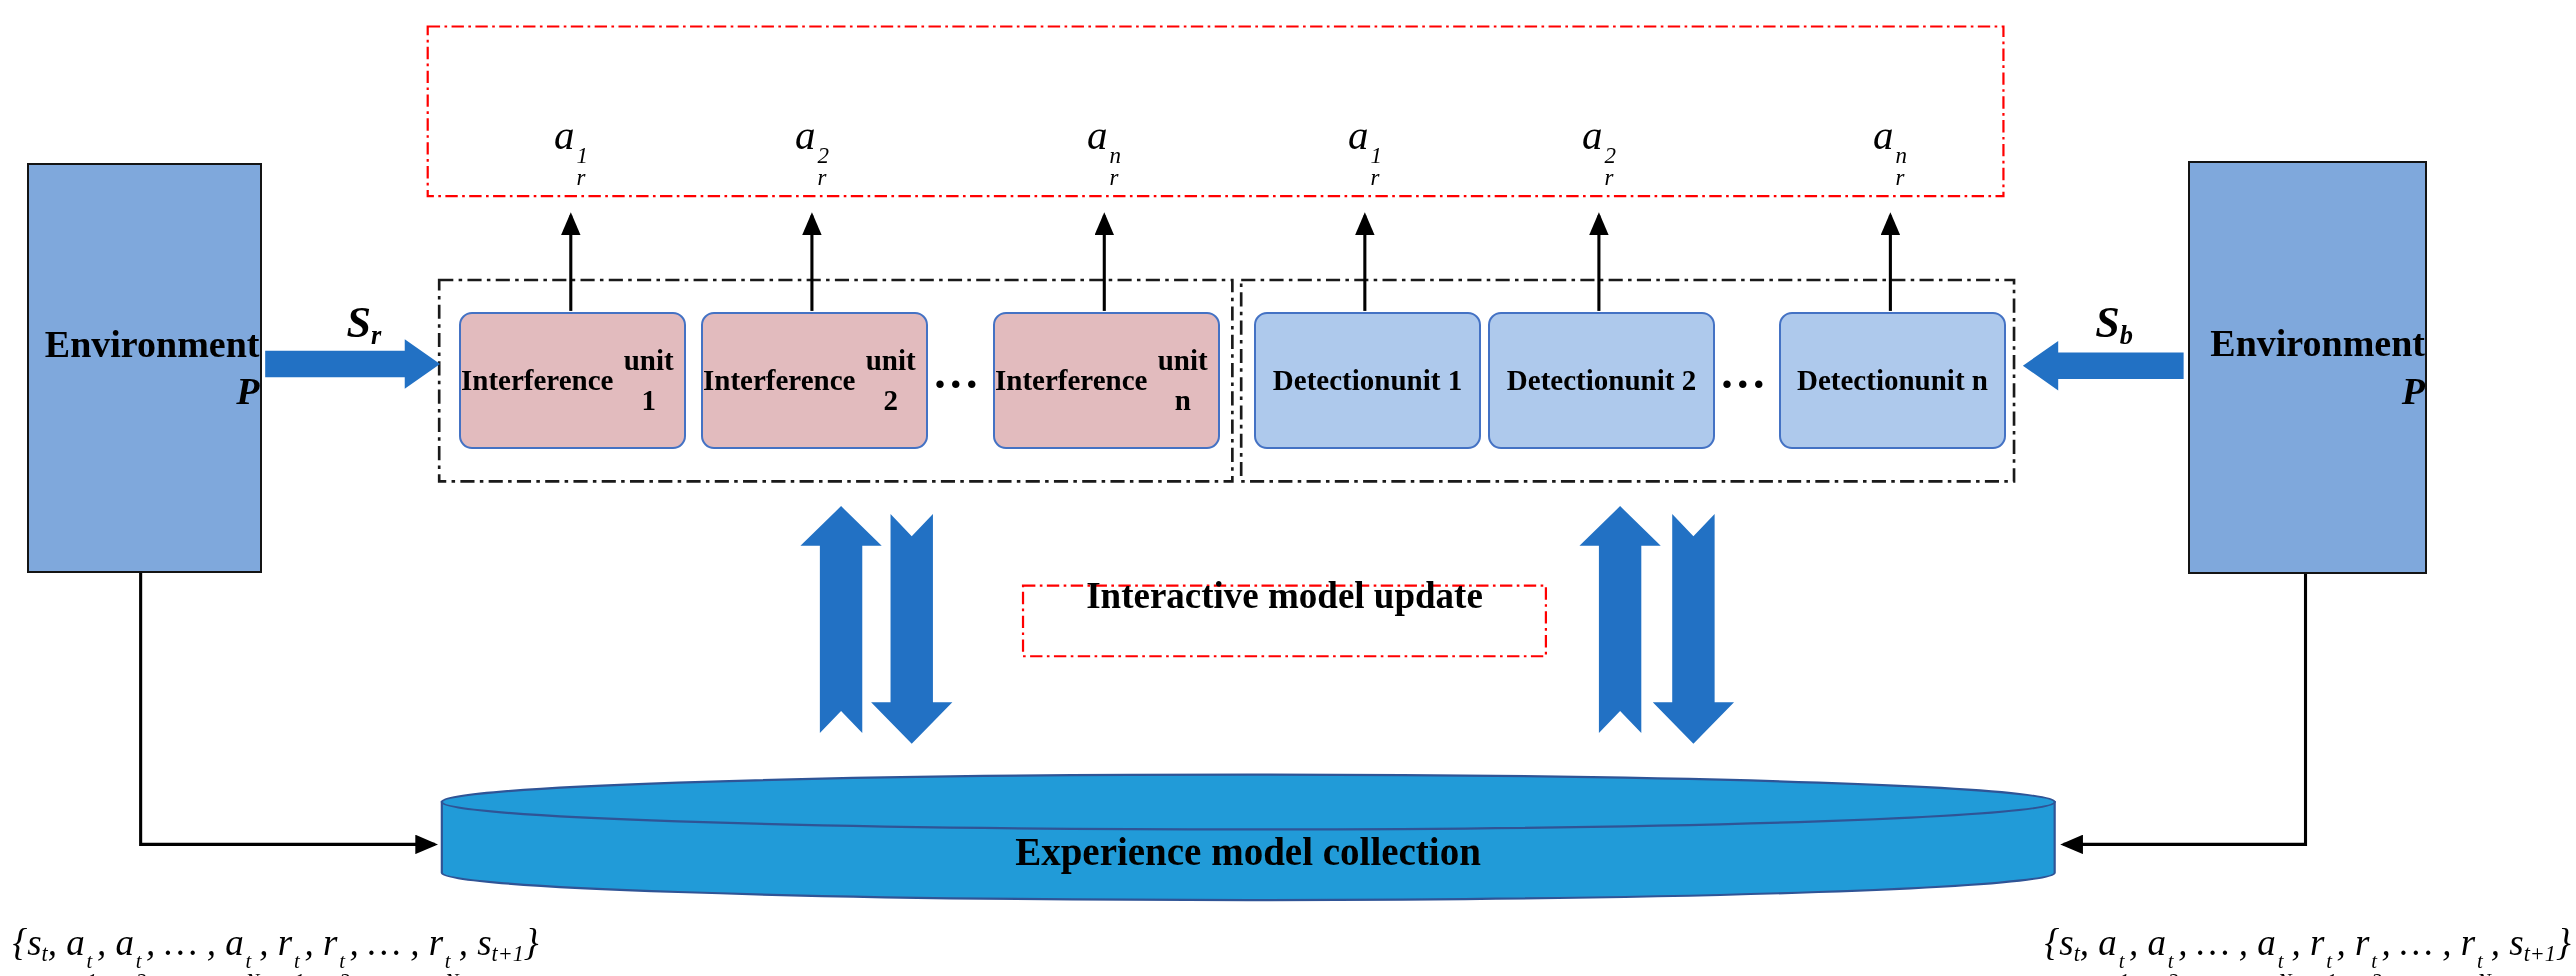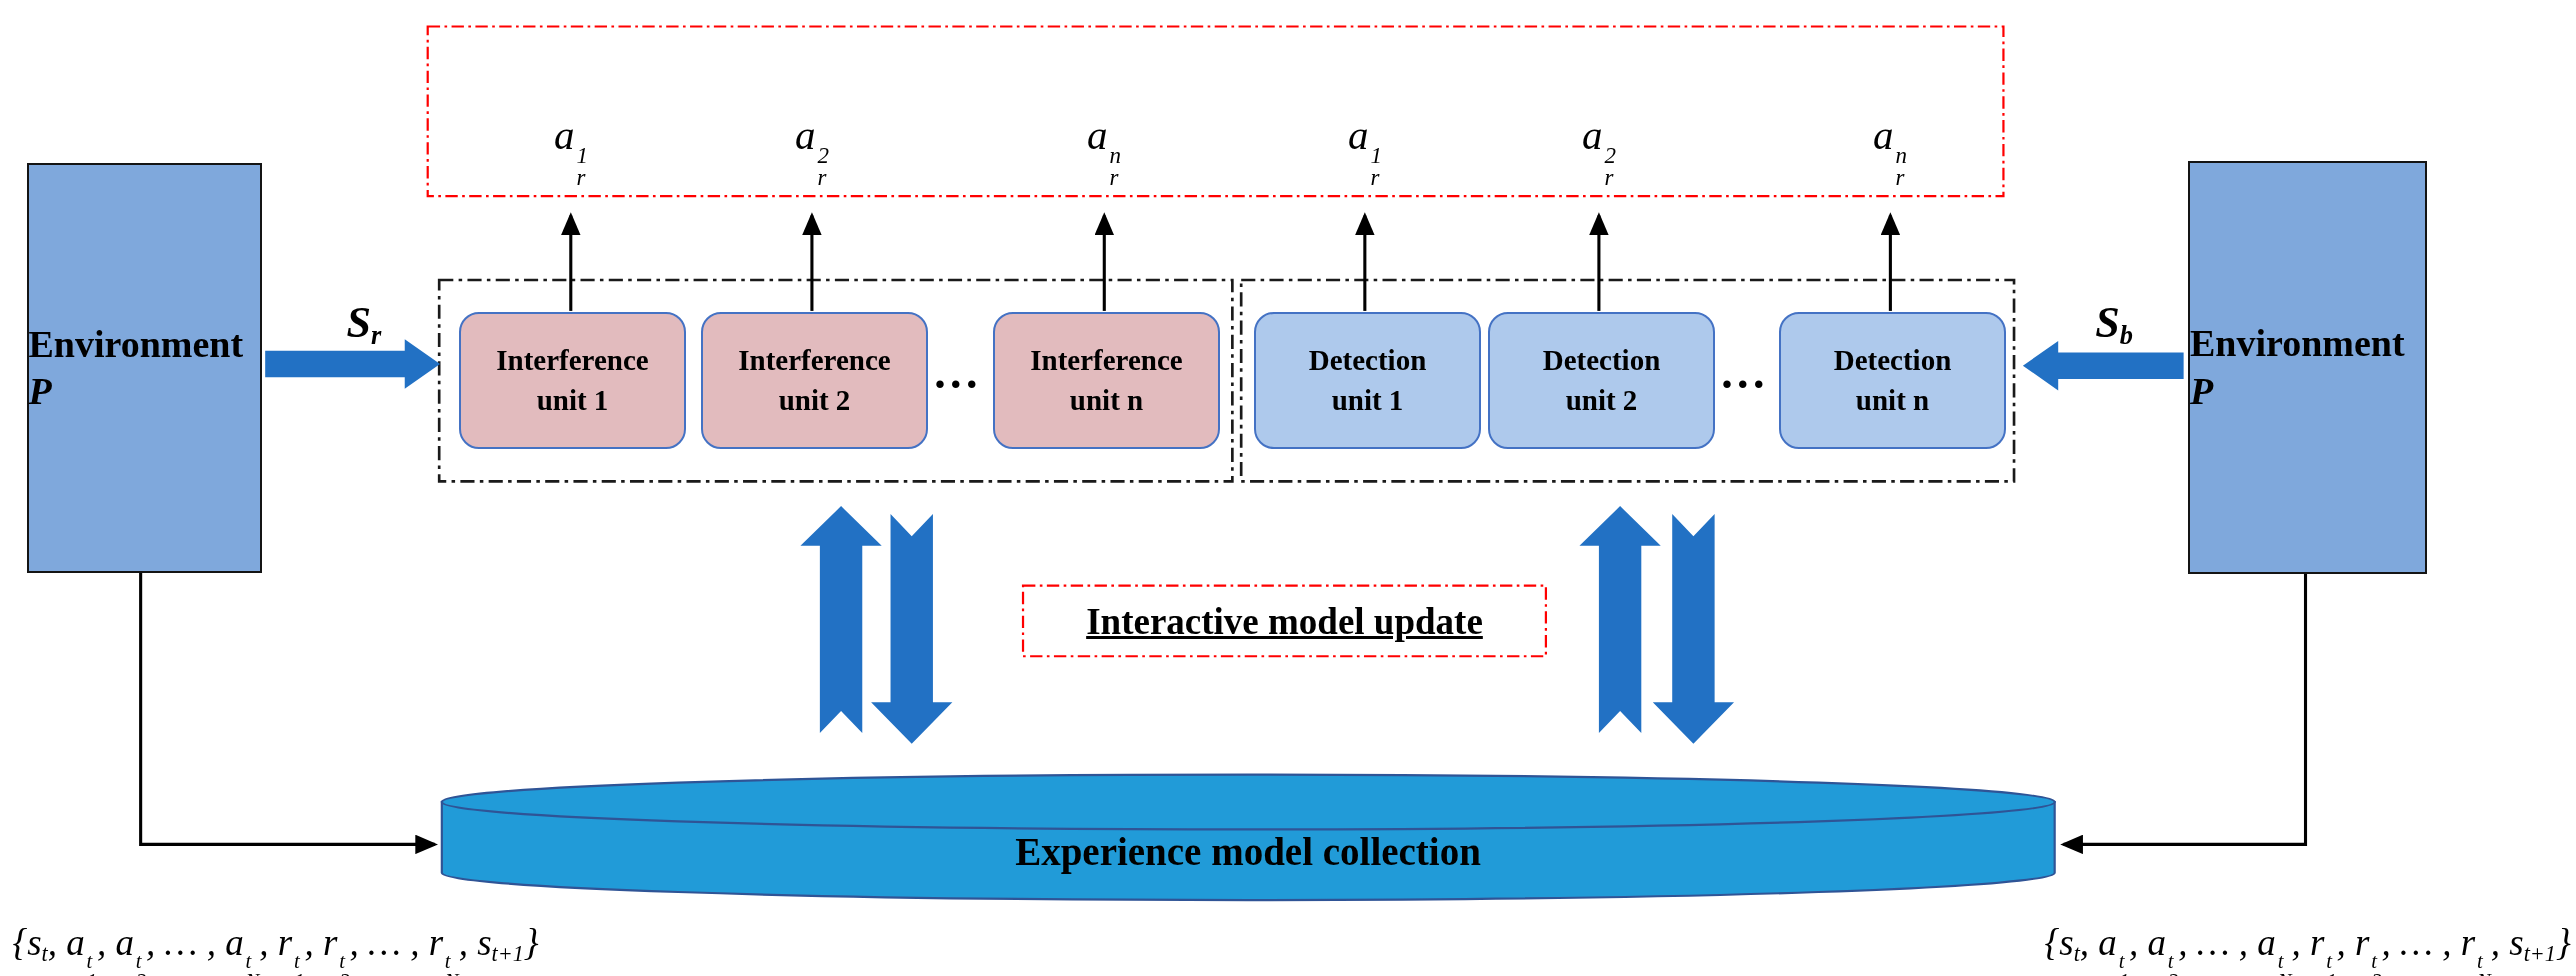--- a/index.html
+++ b/index.html
@@ -11,21 +11,21 @@
     color:#000;
     overflow:hidden;
   }
   #overlay{position:absolute;left:0;top:0;width:2576px;height:976px;}
 
   
   .env-box{
     position:absolute;
     background:var(--environment-fill);
     border:2.7px solid #141414;
-    display:flex;flex-direction:column;align-items:flex-start;justify-content:center;
+    display:flex;flex-direction:column;align-items:flex-end;justify-content:center;
     font-weight:bold;font-size:38px;line-height:1.25;
     text-align:center;white-space:nowrap;
   }
   .env-left{left:26.5px;top:163px;width:231px;height:406px;}
   .env-right{left:2188px;top:161px;width:235px;height:409px;}
   .env-symbol{font-style:italic;}
 
   
   .exec-title{
     position:absolute;left:428px;top:39px;width:1576px;
@@ -42,37 +42,37 @@
   .ss{
     display:inline-flex;flex-direction:column;align-items:flex-start;
     font-size:0.56em;line-height:0.95;vertical-align:-0.62em;margin-left:1.8px;
   }
   .ss .sp,.ss .sb{display:block;}
   sub.simple{font-size:0.6em;vertical-align:-0.28em;line-height:0;}
 
   
   .unit{
     position:absolute;top:312px;width:223px;height:133px;
-    border:2.7px solid var(--unit-border);border-radius:20px;
-    display:flex;flex-direction:column;align-items:center;justify-content:center;
+    border:2.7px solid var(--unit-border);border-radius:13px;
+    display:flex;align-items:center;justify-content:center;
     font-weight:bold;font-size:29px;line-height:1.35;text-align:center;
   }
   .unit.pink{background:var(--interference-fill);}
   .unit.blue{background:var(--detection-fill);}
 
   .dots{
     position:absolute;top:346px;transform:translateX(-50%);
     font-weight:bold;font-size:46px;letter-spacing:4.4px;
   }
 
   
   .update-label{
-    position:absolute;left:1023px;top:586px;width:523px;height:71px;
+    position:absolute;left:1023px;top:560px;width:523px;height:71px;
     display:flex;align-items:center;justify-content:center;
-    font-weight:bold;font-size:37px;text-decoration:underline;
+    font-weight:bold;font-size:37px;
   }
 
   
   .replay-label{
     position:absolute;left:1248px;top:829px;transform:translateX(-50%);
     font-weight:bold;font-size:39px;white-space:nowrap;
   }
 
   
   .tuple{

